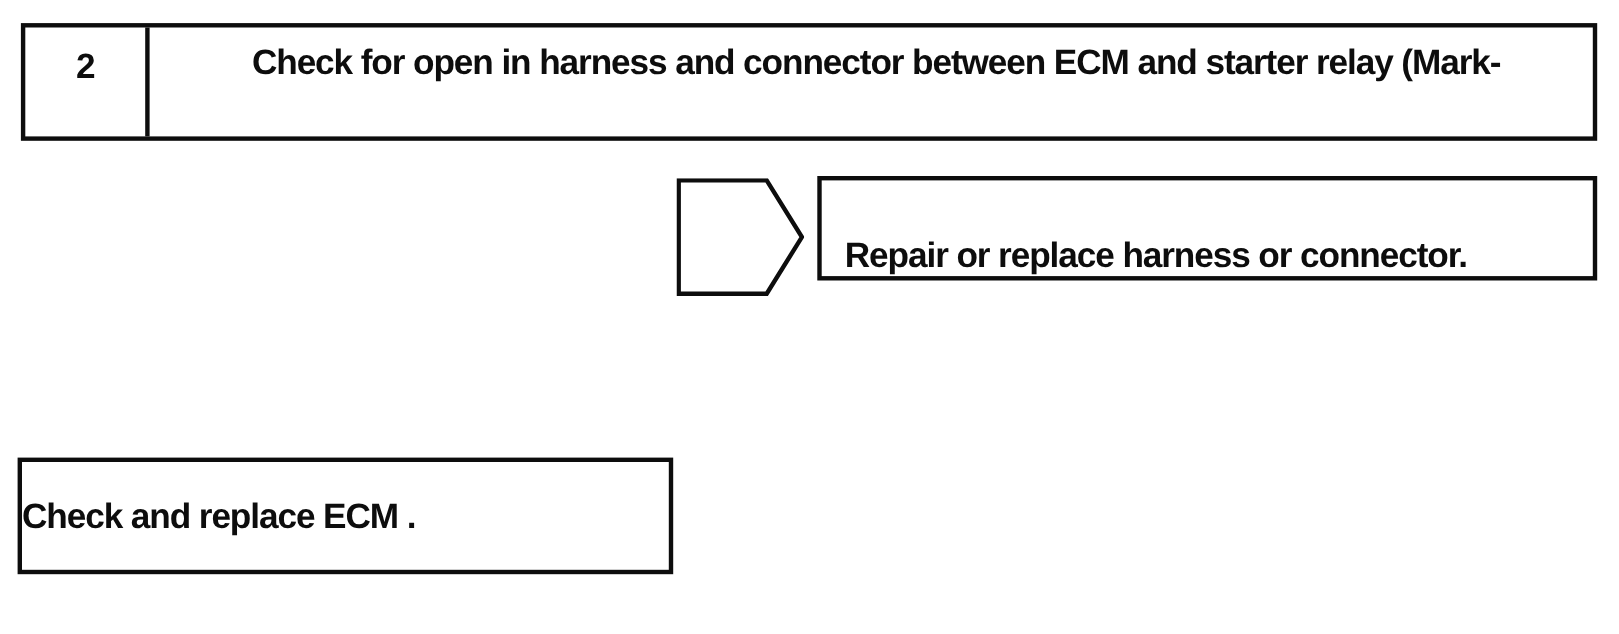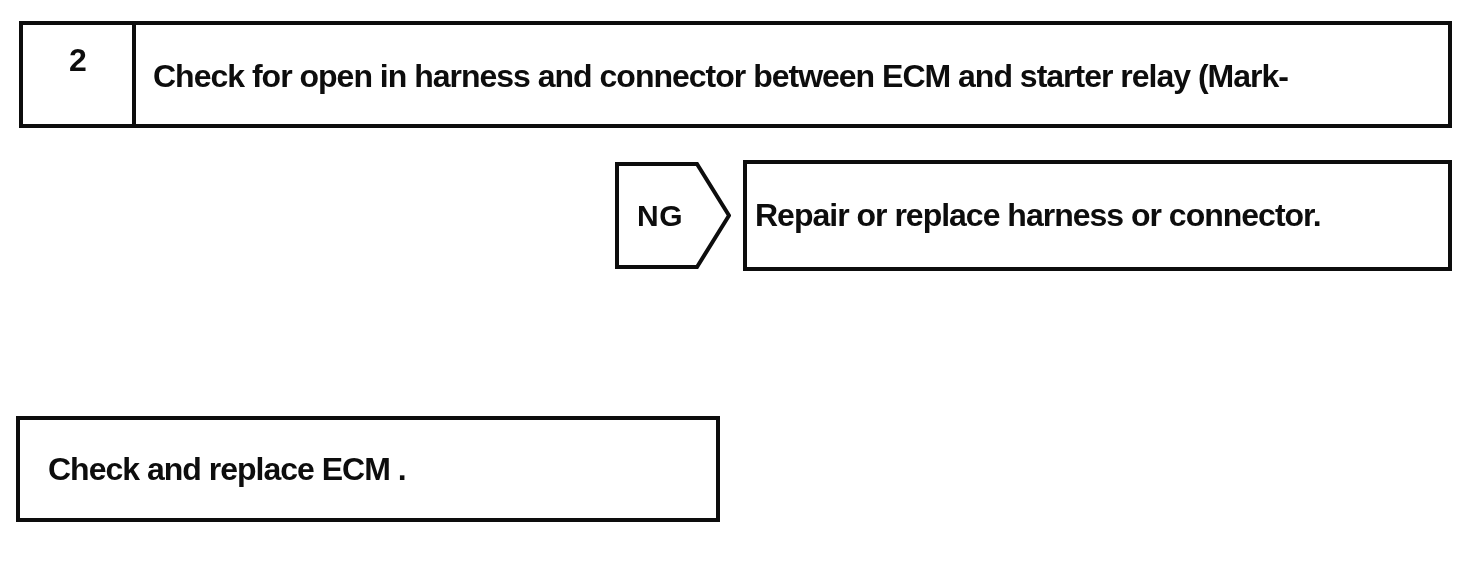--- a/index.html
+++ b/index.html
@@ -34,26 +34,27 @@
     box-sizing: border-box;
     text-align: center;
     padding-top: 16px;
     font-size: 32px;
     line-height: 38px;
     letter-spacing: -1px;
     flex: none;
   }
   .step-text {
     flex: 1;
-    padding: 32px 8px 0 17px;
+    padding: 12px 8px 0 17px;
     font-size: 32px;
     line-height: 38px;
     letter-spacing: -1px;
     white-space: nowrap;
     overflow: hidden;
+    text-align: center;
   }
 
   
   .shape-wrap { overflow: visible; }
   .shape-wrap svg { display: block; }
   .shape-label {
     position: absolute;
     display: flex;
     align-items: center;
     justify-content: center;
@@ -72,46 +73,45 @@
     background: #ffffff;
     display: flex;
     align-items: center;
     font-size: 32px;
     letter-spacing: -1px;
     white-space: nowrap;
     overflow: hidden;
   }
   .ng-action {
     left: 743px; top: 160px;
-    width: 709px; height: 111px;
-    padding-left: 8px;
+    width: 709px; height: 95px;
+    padding-left: 21px;
+    align-items: flex-end;
   }
   .ok-action {
     left: 16px; top: 416px;
-    width: 704px; height: 106px;
-    padding-left: 28px;
+    width: 596px; height: 106px;
   }
 </style>
 </head>
 <body>
 
 <div class="page">
 
   <div class="abs step-box">
     <div class="step-num">2</div>
     <div class="step-text">
       <div>Check for open in harness and connector between ECM and starter relay (Mark-</div>
     </div>
   </div>
 
   <div class="abs shape-wrap ng-shape">
     <svg width="116" height="107" viewBox="0 0 116 107">
       <polygon points="2,2 82,2 114,53.5 82,105 2,105" fill="#ffffff" stroke="#0d0d0d" stroke-width="4" stroke-linejoin="miter"></polygon>
     </svg>
-    <div class="shape-label">NG</div>
   </div>
 
   <div class="abs action-box ng-action">
     <span>Repair or replace harness or connector.</span>
   </div>
 
 
   <div class="abs action-box ok-action">
     <span>Check and replace ECM .</span>
   </div>

